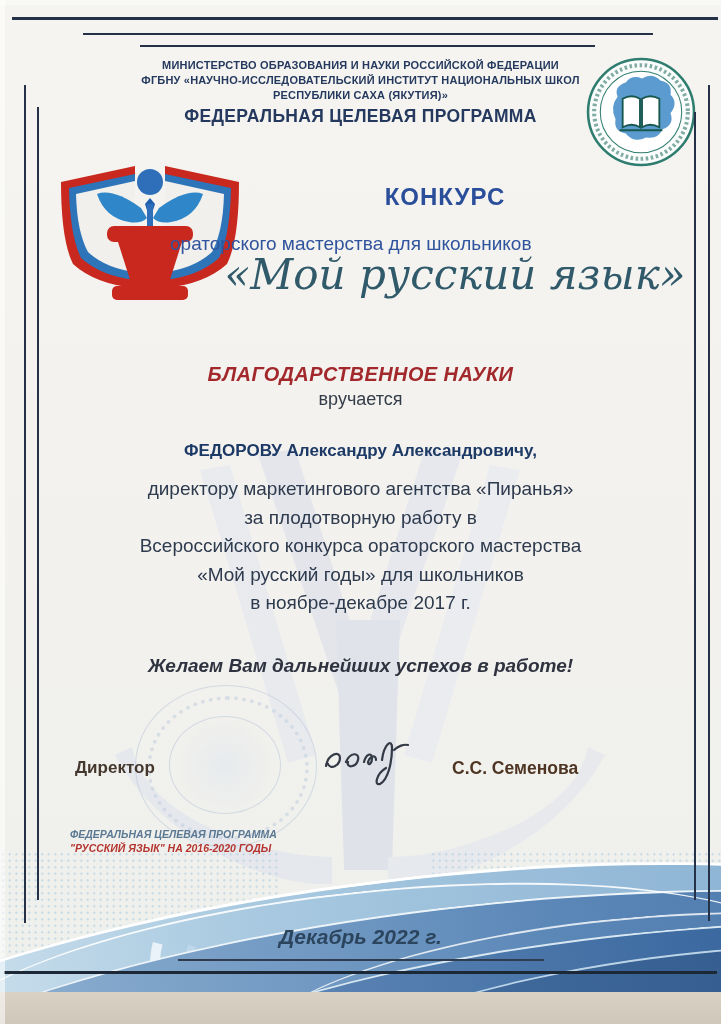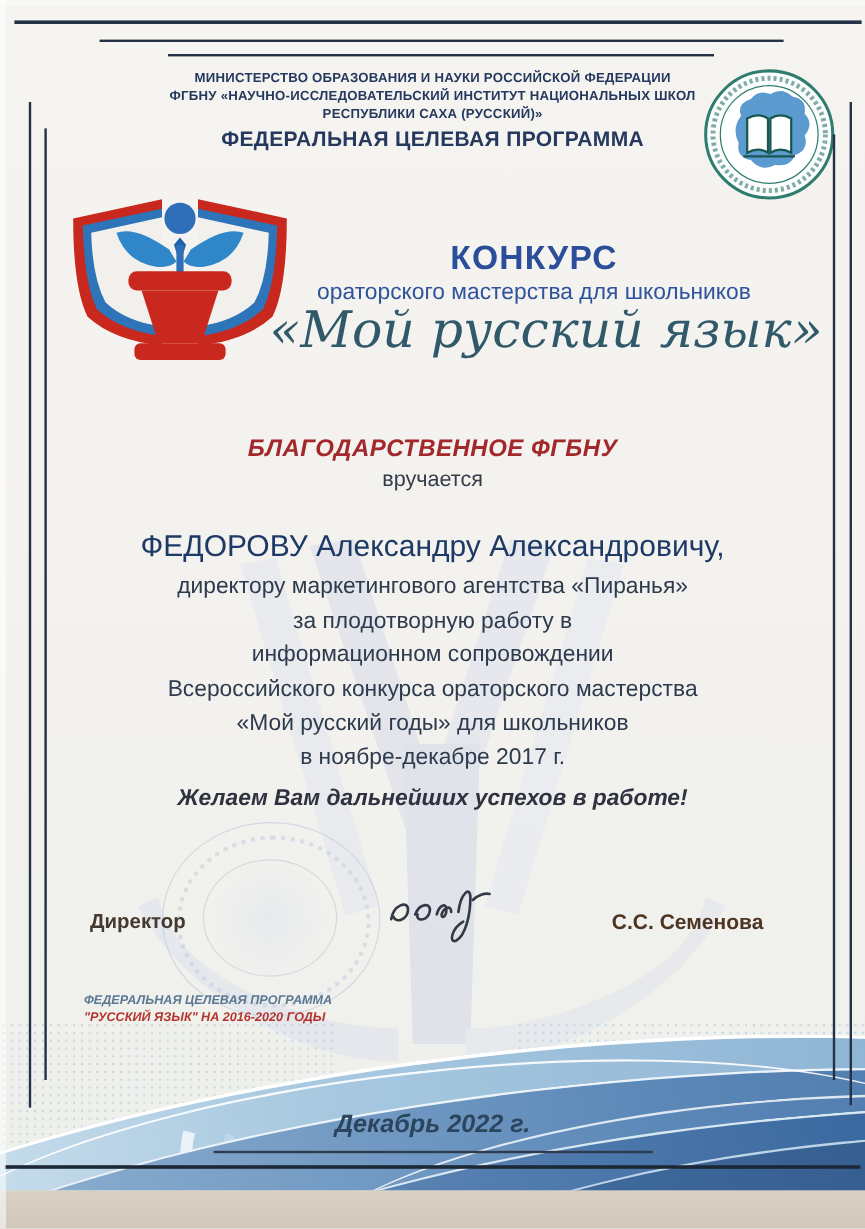--- a/index.html
+++ b/index.html
@@ -25,32 +25,32 @@
   .date-rule{left:178px;top:959px;width:366px;height:2px;background:#2e3c4e;z-index:8;}
   
   .ministry{top:58px;color:#25395f;font-weight:bold;font-size:11px;line-height:15px;letter-spacing:.2px;z-index:4;}
   .fcp1{top:106px;color:#25395f;font-weight:600;font-size:17.5px;letter-spacing:.3px;z-index:4;}
   .fcp2{top:130px;font-size:18.5px;font-weight:bold;z-index:4;}
   .fcp2 .red{color:#b5342e;}
   .fcp2 .navy{color:#25395f;font-weight:600;}
   
   .title{left:170px;width:550px;text-align:center;color:#2b4e9b;font-weight:bold;letter-spacing:1px;z-index:4;}
   .t1{top:167px;font-size:28px;}
-  .t2{top:199px;font-size:28px;}
-  .subtitle{left:170px;width:550px;text-align:center;top:233px;color:#2f539d;font-size:19px;font-weight:500;z-index:4;}
+  .t2{top:183px;font-size:24px;}
+  .subtitle{left:170px;width:550px;top:233px;color:#2f539d;font-size:19px;font-weight:500;z-index:4;}
   .script-title{left:185px;width:540px;text-align:center;top:250px;color:#30596a;font-size:42px;font-style:italic;font-family:"DejaVu Serif","Liberation Serif",serif;z-index:4;}
   
   .letter-title{top:363px;color:#a2282b;font-size:20px;font-weight:bold;font-style:italic;letter-spacing:.4px;z-index:4;}
   .presented{top:389px;color:#333c48;font-size:18px;z-index:4;}
-  .recipient{top:441px;color:#1d3a66;font-size:25px;font-weight:normal;z-index:4;}
+  .recipient{top:441px;color:#1d3a66;font-size:17px;font-weight:bold;z-index:4;}
   .body-lines{top:475px;color:#2e3b4e;font-size:19px;line-height:28.5px;font-weight:500;z-index:4;text-align:center;}
   .wish{top:655px;color:#2f3340;font-size:19px;font-style:italic;font-weight:600;z-index:4;}
   
   .dir-label{left:75px;top:758px;color:#45382e;font-size:17px;font-weight:bold;z-index:4;}
-  .dir-name{left:488px;width:170px;text-align:center;top:758px;color:#4e3423;font-size:17.5px;font-weight:bold;z-index:4;}
+  .dir-name{left:452px;width:170px;text-align:left;top:758px;color:#4e3423;font-size:17.5px;font-weight:bold;z-index:4;}
   .sig{left:318px;top:728px;z-index:5;}
   
   .bprog{left:70px;top:827px;font-size:10.5px;font-weight:bold;font-style:italic;line-height:14px;z-index:7;}
   .bprog .l1{color:#5b7893;}
   .bprog .l2{color:#b5342e;}
   
   .seal{left:585px;top:56px;width:112px;height:112px;z-index:4;}
   .logo{left:55px;top:160px;width:190px;height:150px;z-index:4;}
   
   .wm-logo{left:80px;top:425px;width:560px;height:470px;opacity:.62;z-index:1;}
@@ -110,21 +110,21 @@
   </svg>
 
   <div class="abs wm-seal">
     <div class="c1"></div>
       <div class="c2"></div>
       <div class="c3"></div>
   </div>
 
   <div class="abs center ministry" style="top:73px">ФГБНУ «НАУЧНО-ИССЛЕДОВАТЕЛЬСКИЙ ИНСТИТУТ НАЦИОНАЛЬНЫХ ШКОЛ</div>
   <div class="abs center ministry">МИНИСТЕРСТВО ОБРАЗОВАНИЯ И НАУКИ РОССИЙСКОЙ ФЕДЕРАЦИИ</div>
-  <div class="abs center ministry" style="top:88px">РЕСПУБЛИКИ САХА (РУССКИЙ)»</div>
+  <div class="abs center ministry" style="top:88px">РЕСПУБЛИКИ САХА (ЯКУТИЯ)»</div>
   <div class="abs center fcp1">ФЕДЕРАЛЬНАЯ ЦЕЛЕВАЯ ПРОГРАММА</div>
 
   <svg class="abs seal" viewBox="0 0 110 110">
     <circle cx="55" cy="55" r="52" fill="#fbfdfc" stroke="#2f7d6f" stroke-width="2.5"></circle>
     <circle cx="55" cy="55" r="46" fill="none" stroke="#579086" stroke-width="4" stroke-dasharray="2.5,2.5" opacity=".75"></circle>
     <circle cx="55" cy="55" r="40" fill="#ffffff" stroke="#2f7d6f" stroke-width="1"></circle>
     <path d="M32,40 Q28,30 40,26 Q46,18 56,22 Q66,16 74,24 Q86,26 84,38 Q92,46 84,56 Q88,68 76,72 Q72,82 60,80 Q48,86 40,76 Q28,74 30,62 Q24,50 32,40 Z" fill="#5b9bd0"></path>
     <path d="M37,42 Q46,37 54,42 L54,70 Q46,65 37,70 Z" fill="#ffffff" stroke="#17574d" stroke-width="1.8"></path>
     <path d="M73,42 Q64,37 56,42 L56,70 Q64,65 73,70 Z" fill="#ffffff" stroke="#17574d" stroke-width="1.8"></path>
     <path d="M34,73 L76,73" stroke="#17574d" stroke-width="2"></path>
@@ -144,27 +144,26 @@
     <rect x="92" y="44" width="6" height="26" fill="#2f6fba"></rect>
     <rect x="52" y="66" width="86" height="16" rx="7" fill="#c8281e"></rect>
     <polygon points="63,82 127,82 113,126 77,126" fill="#c8281e"></polygon>
     <rect x="57" y="126" width="76" height="14" rx="5" fill="#c8281e"></rect>
   </svg>
 
   <div class="abs title t2">КОНКУРС</div>
   <div class="abs subtitle">ораторского мастерства для школьников</div>
   <div class="abs script-title">«Мой русский язык»</div>
 
-  <div class="abs center letter-title">БЛАГОДАРСТВЕННОЕ ФГБНУ</div>
+  <div class="abs center letter-title">БЛАГОДАРСТВЕННОЕ НАУКИ</div>
   <div class="abs center presented">вручается</div>
   <div class="abs center recipient">ФЕДОРОВУ Александру Александровичу,</div>
   <div class="abs center body-lines">
     <div>директору маркетингового агентства «Пиранья»</div>
     <div>за плодотворную работу в</div>
-    <div>информационном  сопровождении</div>
     <div>Всероссийского конкурса ораторского мастерства</div>
     <div>«Мой русский годы» для школьников</div>
     <div>в ноябре-декабре 2017 г.</div>
   </div>
   <div class="abs center wish">Желаем Вам дальнейших успехов в работе!</div>
 
   <div class="abs dir-label">Директор</div>
   <svg class="abs sig" width="100" height="70" viewBox="0 0 100 70">
     <g fill="none" stroke="#333a45" stroke-width="2.2" stroke-linecap="round">
       <path d="M8,38 C10,26 22,22 22,30 C22,38 12,42 10,36"></path>

